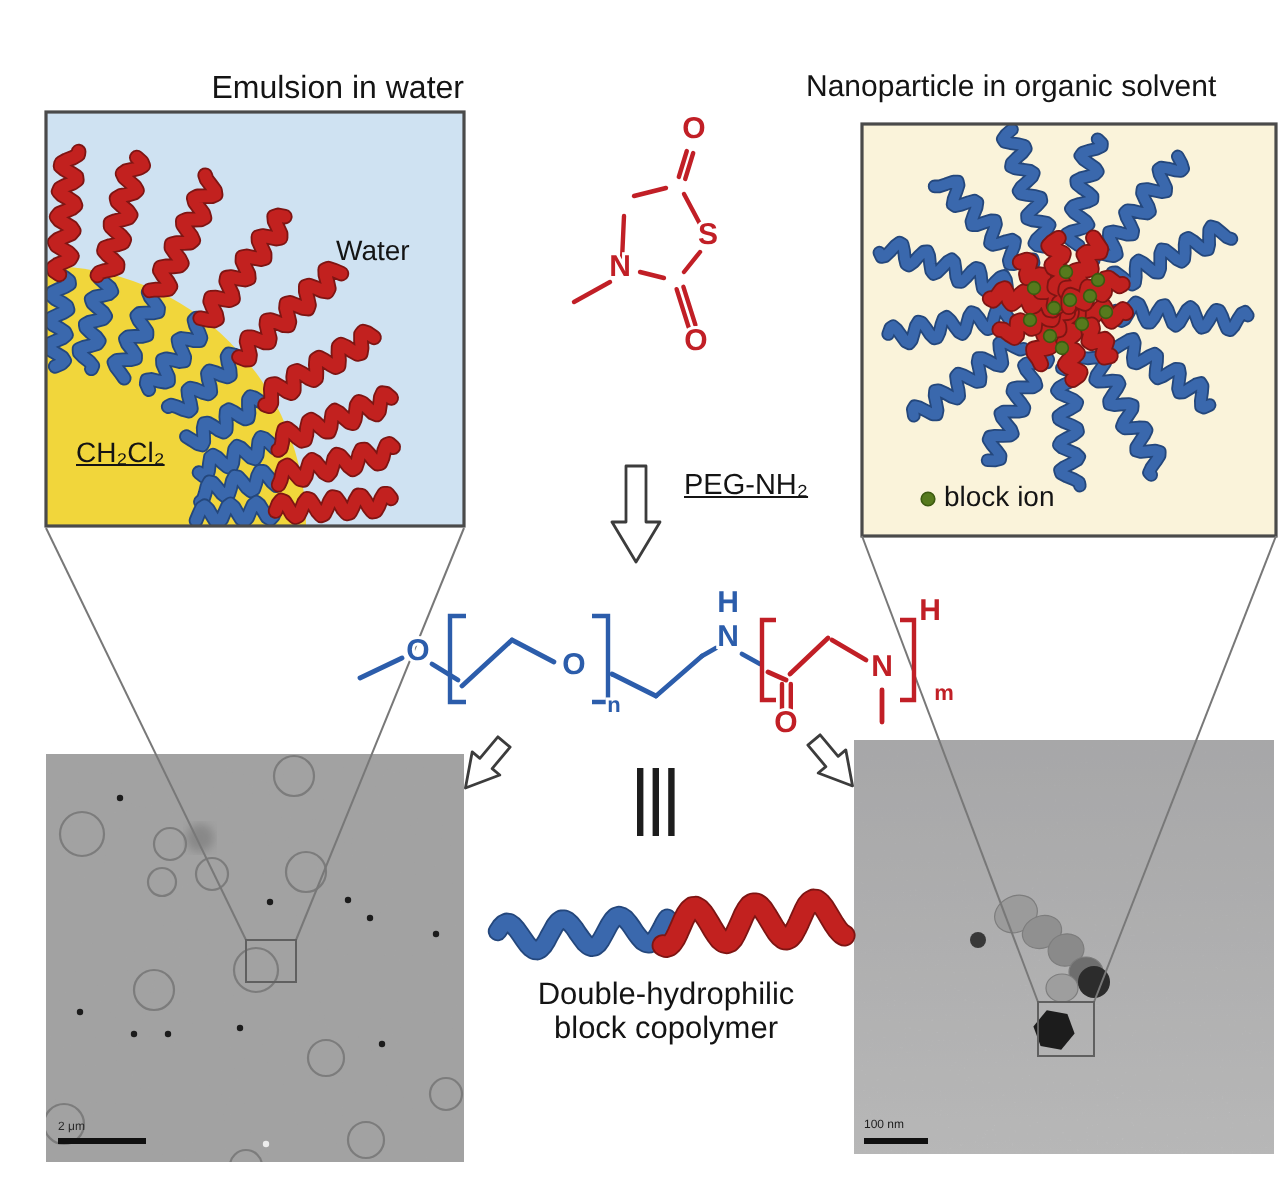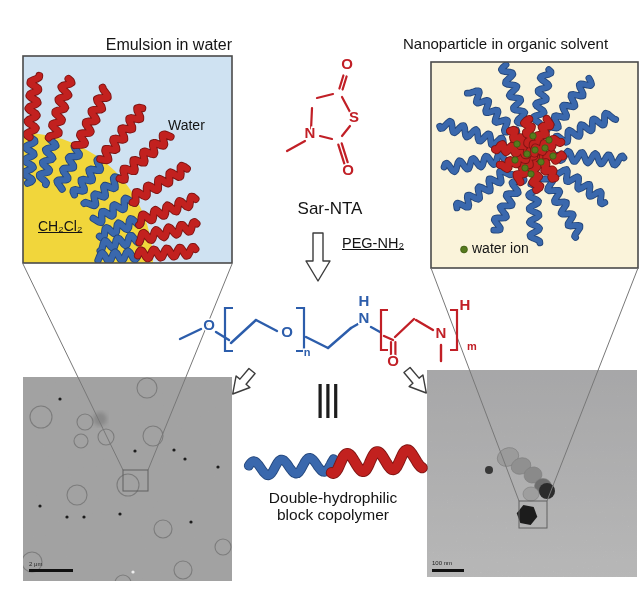--- a/index.html
+++ b/index.html
@@ -277,20 +277,19 @@
         <path d="M248.8,465.7L250.3,463.4L251.8,461.9L253.3,461.2L255.0,461.5L256.6,462.7L258.4,464.7L260.1,467.1L261.9,469.7L263.6,472.1L265.4,474.0L267.0,475.1L268.7,475.3L270.2,474.5L271.7,472.9L273.2,470.6L274.6,467.9L276.1,465.2L277.5,462.7L279.0,460.8L280.6,459.7L282.2,459.6L283.8,460.4L285.5,462.0L287.3,464.2L289.0,466.8L290.8,469.3L292.5,471.5L294.2,473.0L295.9,473.6L297.5,473.3L299.0,472.1L300.5,470.0L301.9,467.5L303.4,464.7L304.8,462.1L306.3,459.9L307.8,458.4L309.4,457.8L311.0,458.2L312.7,459.4L314.4,461.4L316.2,463.9L317.9,466.5L319.7,468.8L321.4,470.7L323.1,471.7L324.7,471.9L326.2,471.0L327.8,469.3L329.2,467.0L330.7,464.3L332.1,461.5L333.6,459.1" fill="none" stroke="#3a68ad" stroke-width="8" stroke-linecap="round" stroke-linejoin="round"></path>
         <path d="M331.4,472.7L333.0,473.4L334.6,472.9L336.1,471.5L337.6,469.2L339.0,466.3L340.4,463.1L341.8,459.9L343.2,457.1L344.7,455.0L346.2,453.7L347.8,453.5L349.5,454.4L351.2,456.2L352.9,458.7L354.7,461.6L356.5,464.7L358.3,467.5L360.0,469.7L361.7,471.1L363.3,471.5L364.9,470.9L366.4,469.3L367.8,466.8L369.2,463.8L370.6,460.6L372.0,457.4L373.5,454.7L374.9,452.8L376.5,451.8L378.1,451.8L379.7,452.8L381.5,454.8L383.2,457.4L385.0,460.4L386.8,463.4L388.6,466.2L390.3,468.2L392.0,469.5L393.6,469.6L395.1,468.8L396.6,467.0L398.0,464.4L399.5,461.3L400.9,458.1L402.3,455.0L403.7,452.4L405.2,450.7L406.8,449.9L408.4,450.1L410.0,451.3L411.8,453.5L413.5,456.2L415.3,459.2L417.1,462.2L418.9,464.8L420.6,466.7L422.2,467.7" fill="none" stroke="#7e1513" stroke-width="11.200000000000001" stroke-linecap="round" stroke-linejoin="round"></path>
         <path d="M331.4,472.7L333.0,473.4L334.6,472.9L336.1,471.5L337.6,469.2L339.0,466.3L340.4,463.1L341.8,459.9L343.2,457.1L344.7,455.0L346.2,453.7L347.8,453.5L349.5,454.4L351.2,456.2L352.9,458.7L354.7,461.6L356.5,464.7L358.3,467.5L360.0,469.7L361.7,471.1L363.3,471.5L364.9,470.9L366.4,469.3L367.8,466.8L369.2,463.8L370.6,460.6L372.0,457.4L373.5,454.7L374.9,452.8L376.5,451.8L378.1,451.8L379.7,452.8L381.5,454.8L383.2,457.4L385.0,460.4L386.8,463.4L388.6,466.2L390.3,468.2L392.0,469.5L393.6,469.6L395.1,468.8L396.6,467.0L398.0,464.4L399.5,461.3L400.9,458.1L402.3,455.0L403.7,452.4L405.2,450.7L406.8,449.9L408.4,450.1L410.0,451.3L411.8,453.5L413.5,456.2L415.3,459.2L417.1,462.2L418.9,464.8L420.6,466.7L422.2,467.7" fill="none" stroke="#c2211f" stroke-width="9.4" stroke-linecap="round" stroke-linejoin="round"></path>
       </g>
     </svg>
 
   <div class="lbl" id="t-emulsion">Emulsion in water</div>
   <div class="lbl" id="t-nano">Nanoparticle in organic solvent</div>
   <div class="lbl" id="t-water">Water</div>
   <div class="lbl" id="t-ch2cl2">CH₂Cl₂</div>
-  <div class="lbl" id="t-sarnta">Sar-NTA</div>
   <div class="lbl" id="t-peg">PEG-NH₂</div>
-  <div class="lbl" id="t-metal">water ion</div>
+  <div class="lbl" id="t-metal">block ion</div>
   <div class="lbl" id="t-dh2">block copolymer</div>
   <div class="lbl" id="t-dh1">Double-hydrophilic</div>
   <div class="lbl" id="t-scale-l">2 μm</div>
   <div class="lbl" id="t-scale-r">100 nm</div>
 </div>
 
 </body></html>

